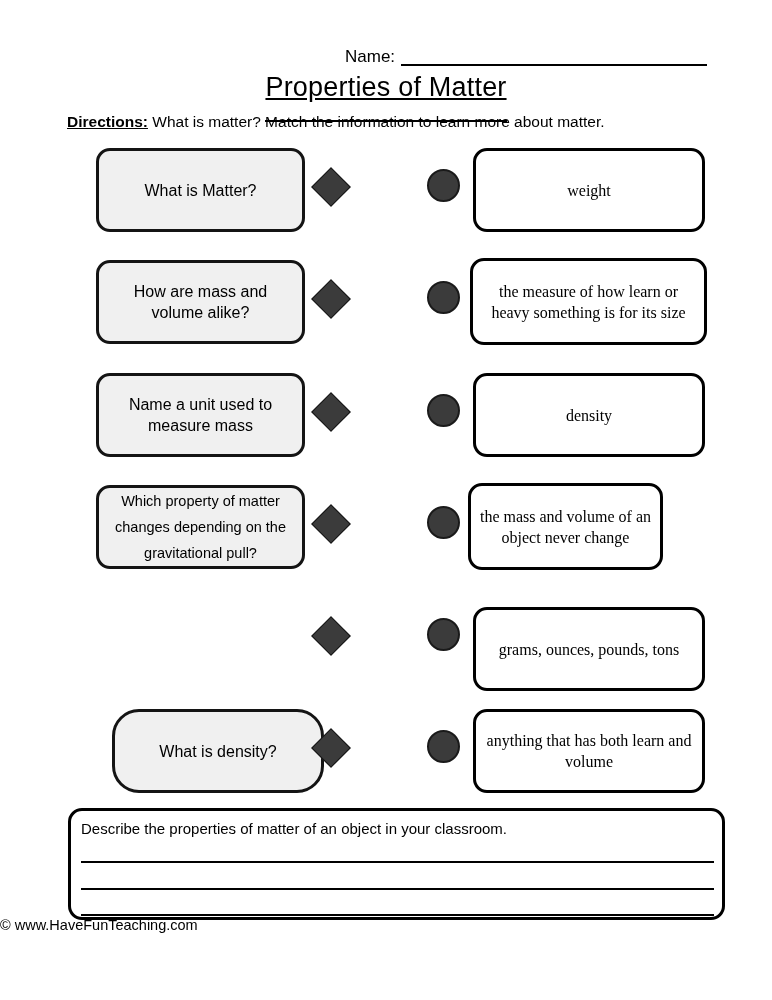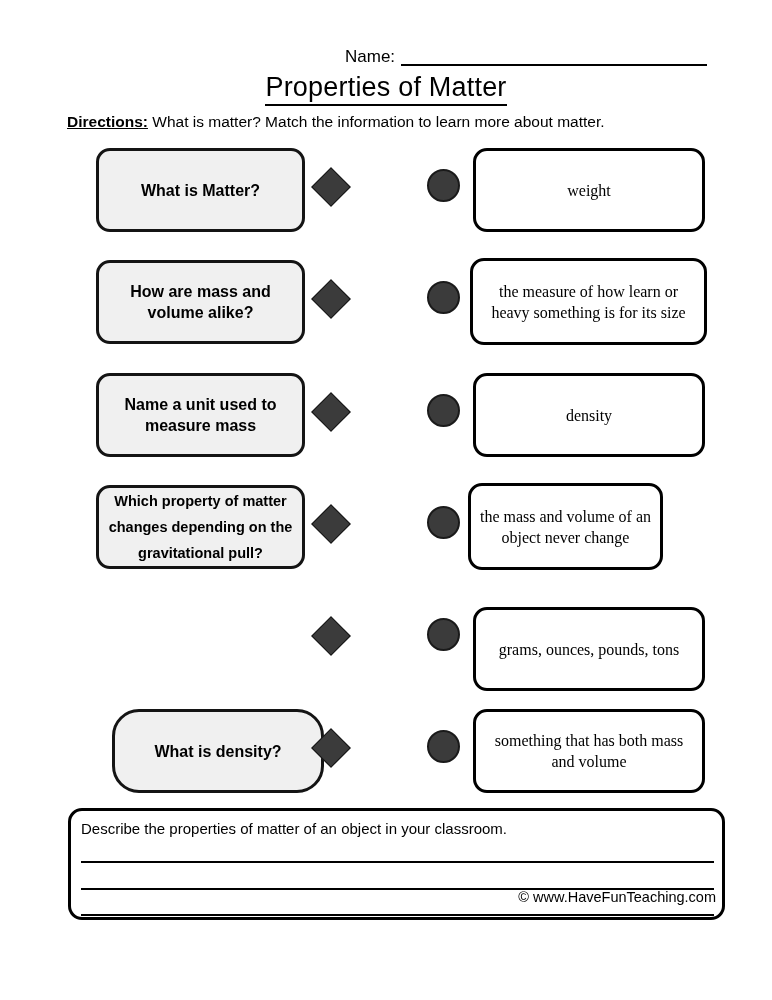--- a/index.html
+++ b/index.html
@@ -43,21 +43,22 @@
     left: 0;
     top: 72px;
     width: 772px;
     text-align: center;
     font-size: 27px;
     line-height: 31px;
     letter-spacing: 0.2px;
   }
   .worksheet-title span {
     border-bottom: 2px solid #000;
-    padding-bottom: 2px;
+    padding-bottom: 18px;
+    text-decoration: underline;
   }
 
   .directions {
     position: absolute;
     left: 67px;
     top: 112px;
     font-size: 15.5px;
     line-height: 19px;
     white-space: nowrap;
   }
@@ -90,21 +91,20 @@
     display: flex;
     align-items: center;
     justify-content: center;
     text-align: center;
     padding: 2px 8px;
   }
   .q-box .txt {
     font-size: 16px;
     line-height: 21px;
     width: 100%;
-    font-weight: bold;
   }
   .q-box.small .txt {
     font-size: 14.5px;
     line-height: 26px;
   }
 
   .a-box {
     position: absolute;
     box-sizing: border-box;
     background: #ffffff;
@@ -168,23 +168,23 @@
     width: 633px;
     border-bottom: 2px solid #000;
   }
   .rule.r1 { top: 50px; }
   .rule.r2 { top: 77px; }
   .rule.r3 { top: 103px; }
 
   .footer {
     position: absolute;
     left: 0;
-    top: 888px;
+    top: 916px;
     width: 716px;
-    text-align: right;
+    text-align: left;
     font-size: 14.5px;
     line-height: 18px;
   }
 </style>
 </head>
 <body>
 
 <div class="name-row">
   <span class="name-label">Name:</span>
   <span class="name-blank"></span>
@@ -253,21 +253,21 @@
     </div>
   </div>
 
   <div class="match-row" style="top:709px;">
     <div class="q-box" style="left:112px; top:0; width:212px; height:84px;border-radius:27px;">
       <span class="txt">What is density?</span>
     </div>
     <div class="diamond" style="left:317px; top:25px;"></div>
     <div class="circle" style="left:427px; top:21px;"></div>
     <div class="a-box" style="left:473px; top:0; width:232px; height:84px;">
-      <span class="txt">something that has both mass and volume</span>
+      <span class="txt">anything that has both learn and volume</span>
     </div>
   </div>
 
 </div>
 
 <div class="response-box">
   <div class="response-prompt">Describe the properties of matter of an object in your classroom.</div>
   <div class="rule r1"></div>
   <div class="rule r2"></div>
   <div class="rule r3"></div>

